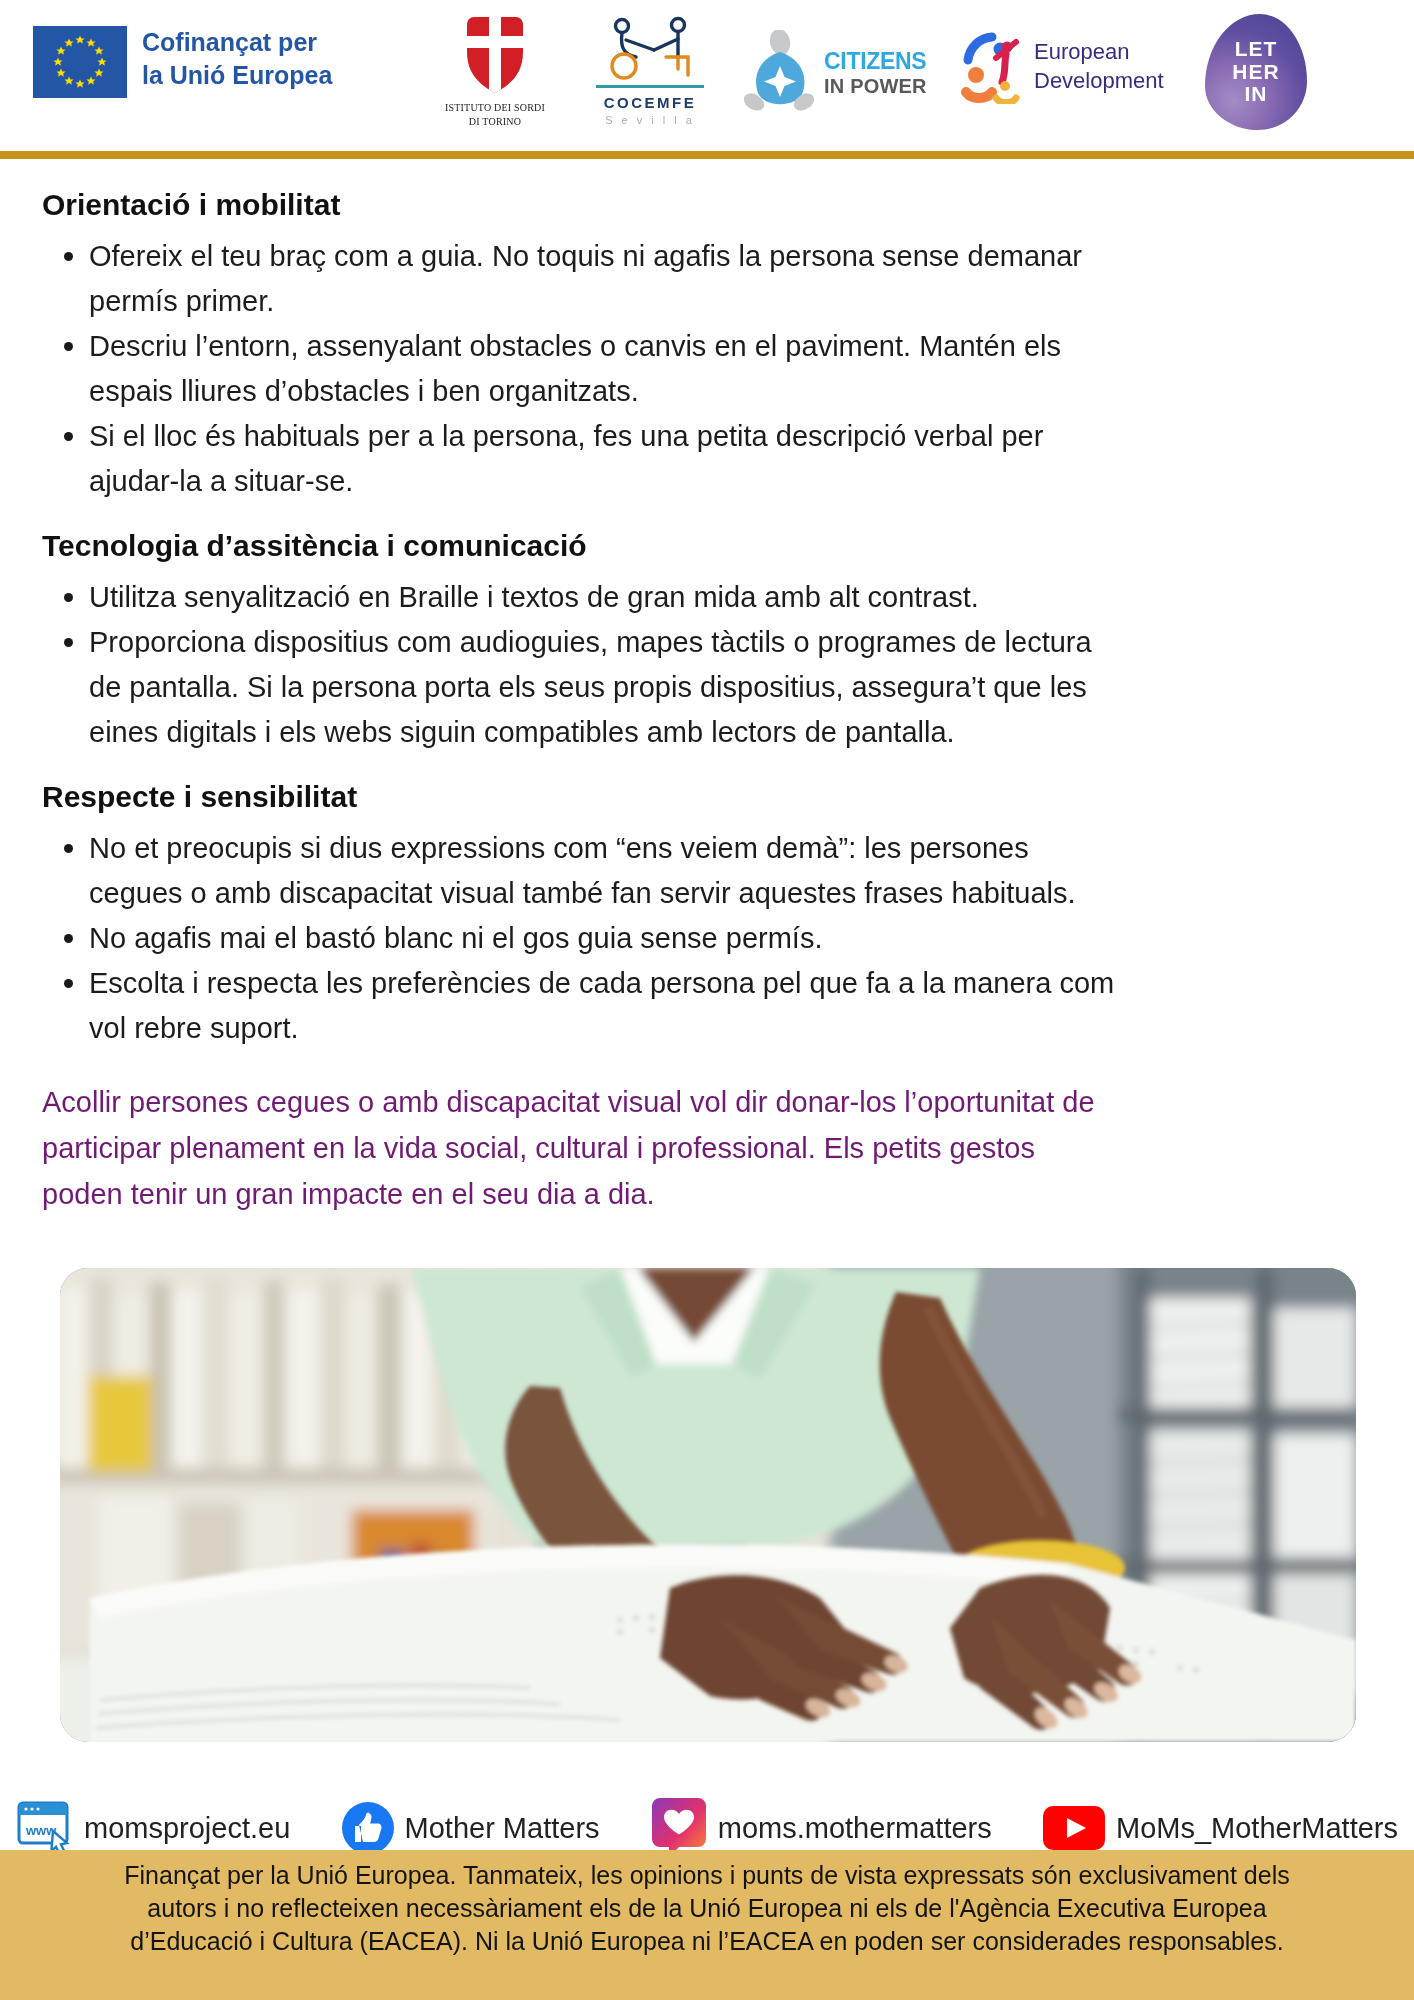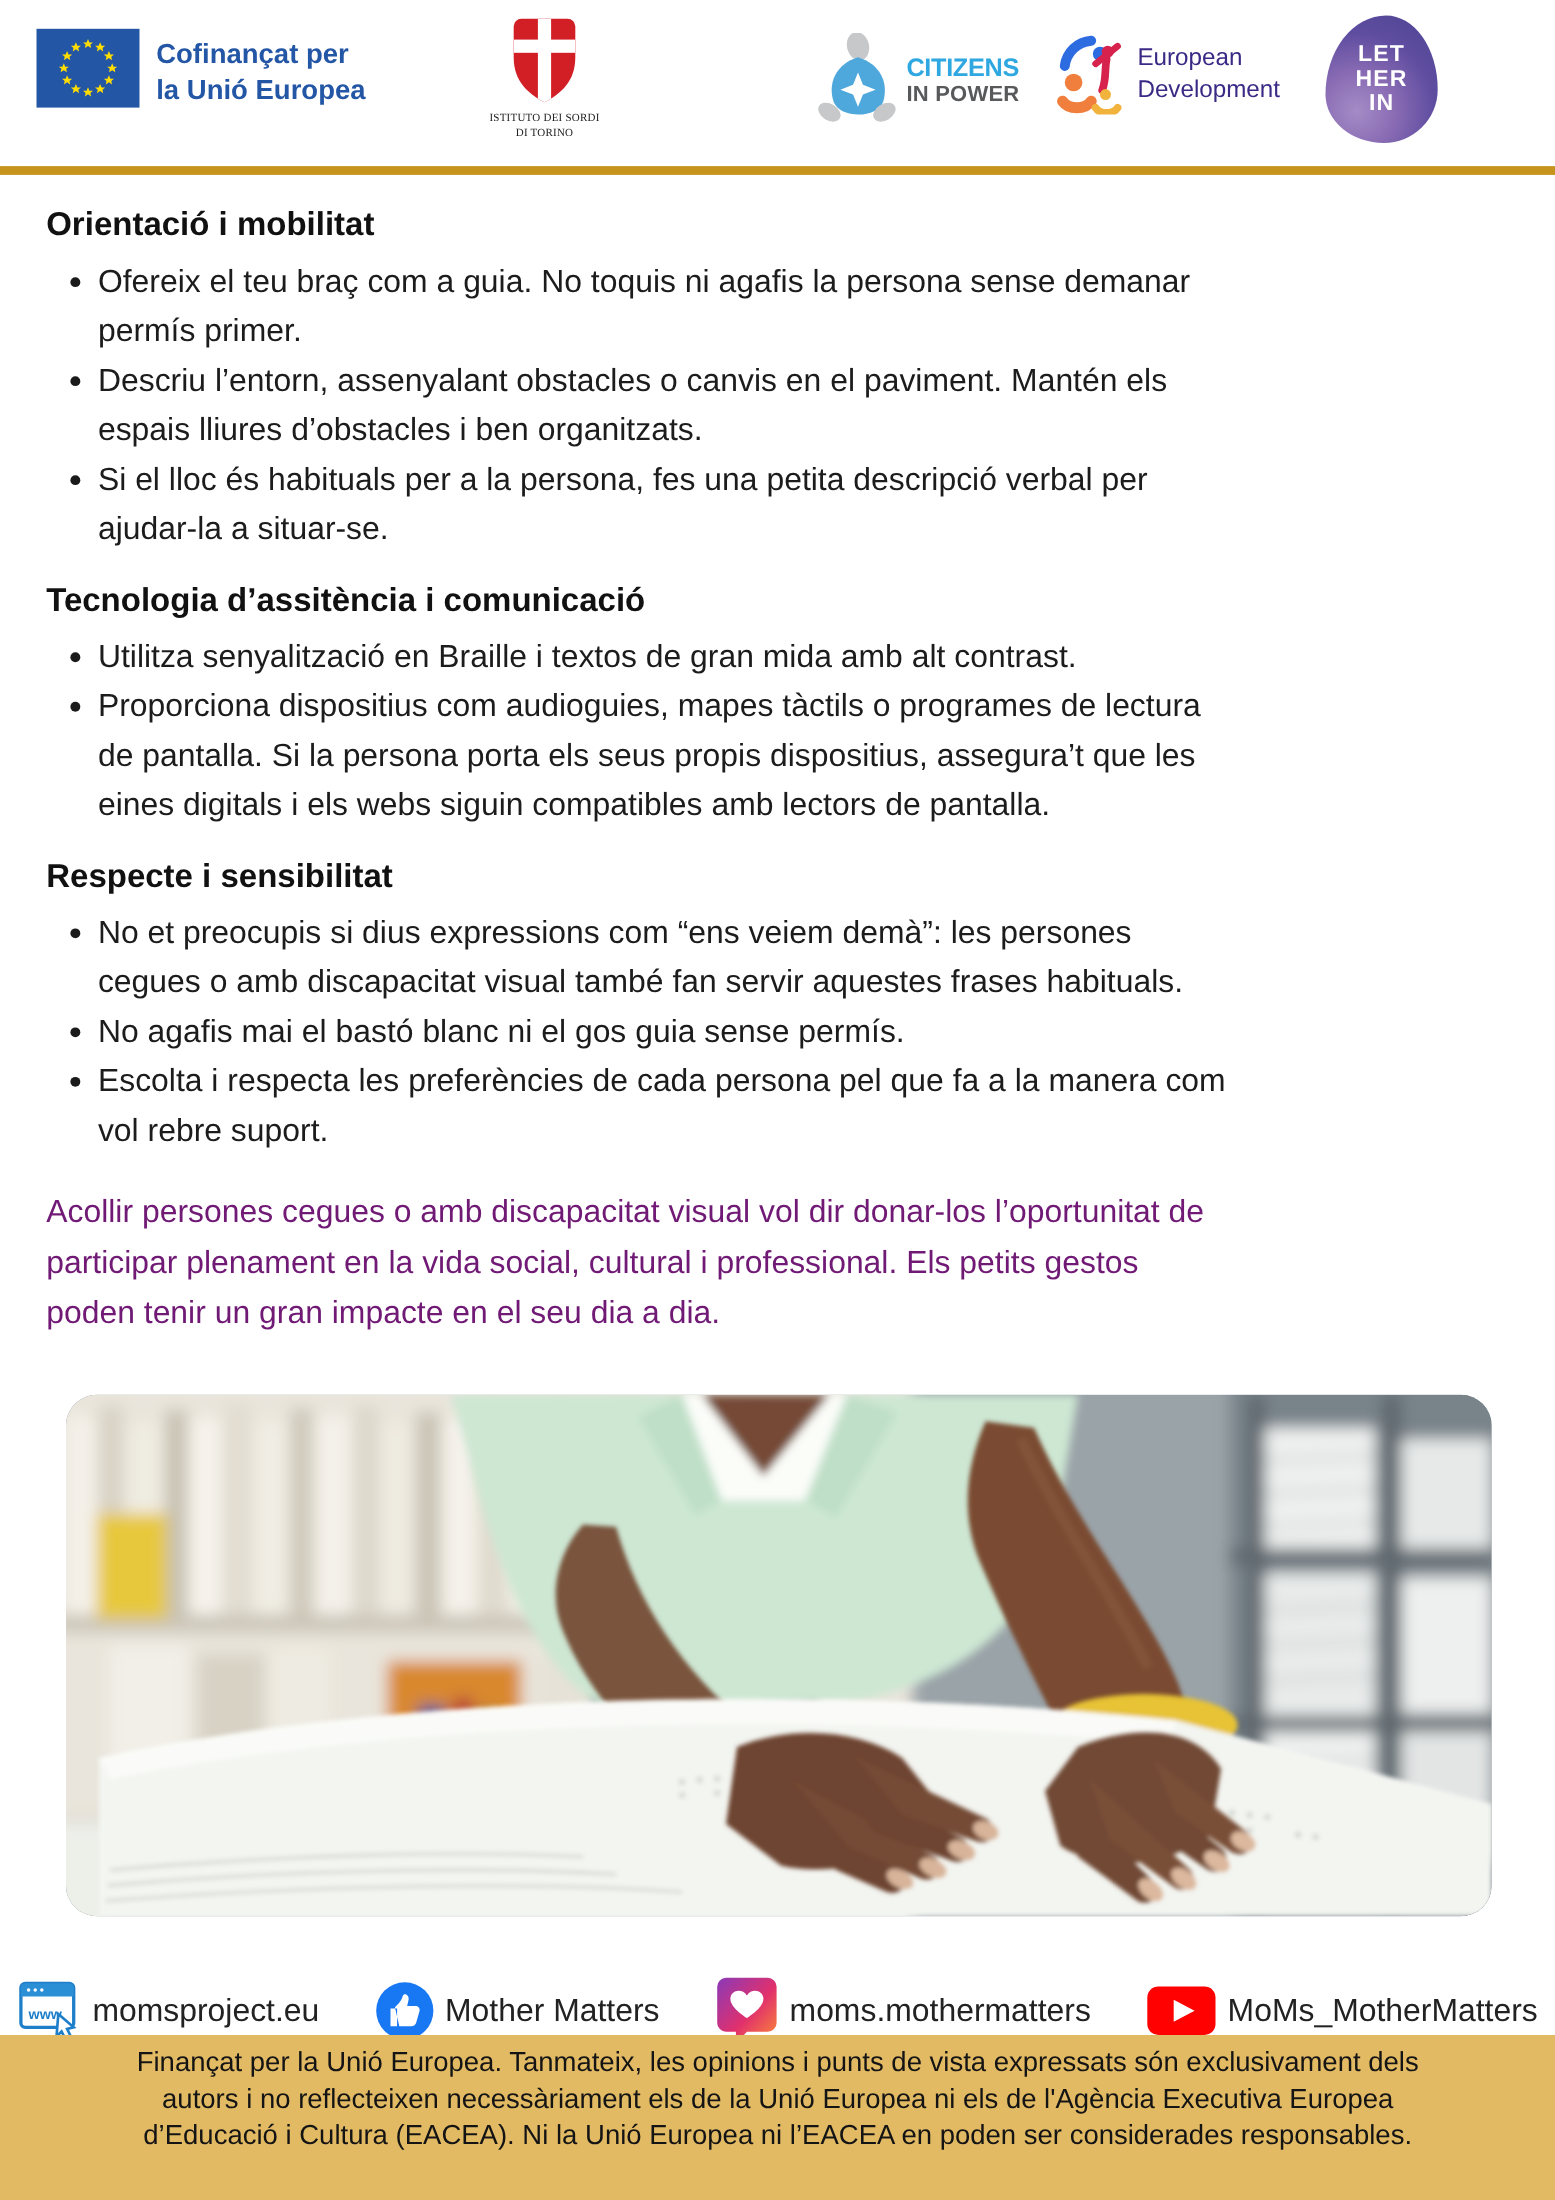--- a/index.html
+++ b/index.html
@@ -4,21 +4,21 @@
 <style>
   * { margin:0; padding:0; box-sizing:border-box; }
   body { background:#ffffff; }
   .page {
     position:relative; width:1414px; height:2000px; background:#ffffff;
     font-family:"Liberation Sans","DejaVu Sans",sans-serif; color:#1a1a1a; overflow:hidden;
   }
   
   .header { position:absolute; top:0; left:0; right:0; height:151px; background:#fff; }
   .logo { position:absolute; }
-  .eu-block { left:33px; top:26px; display:flex; align-items:flex-end; gap:15px; }
+  .eu-block { left:33px; top:26px; display:flex; align-items:flex-start; gap:15px; }
   .eu-label { font-size:25px; font-weight:700; color:#2456A6; line-height:1.3; white-space:pre-line; }
   .istituto { left:440px; top:16px; width:110px; text-align:center; }
   .istituto-label { margin-top:5px; font-family:"Liberation Serif","DejaVu Serif",serif; font-size:10px; color:#222; line-height:1.35; white-space:pre-line; letter-spacing:.2px;}
   .cocemfe { left:592px; top:16px; width:116px; text-align:center; }
   .cocemfe-line { height:3px; background:#2E9BA6; margin:3px 4px 6px 4px; }
   .cocemfe-name { font-size:15px; font-weight:700; color:#1E3A6E; letter-spacing:2.5px; }
   .cocemfe-city { font-size:11px; color:#A9ABAD; letter-spacing:3px; margin-top:3px; }
   .citizens { left:740px; top:30px; display:flex; align-items:center; gap:6px; }
   .citizens-1 { font-size:23px; font-weight:800; color:#2FA8E1; letter-spacing:-0.3px; }
   .citizens-2 { font-size:20px; font-weight:800; color:#58595B; letter-spacing:0.2px;text-align:right; }
@@ -90,20 +90,40 @@
         <path d="M3,8 a7,7 0 0 1 7,-7 h42 a7,7 0 0 1 7,7 v28 c0,22 -13,33 -28,41 c-15,-8 -28,-19 -28,-41 z" fill="#D21F26"></path>
         <g clip-path="url(#shieldclip)">
           <rect x="25" y="0" width="12" height="80" fill="#ffffff"></rect>
           <rect x="0" y="20" width="62" height="12" fill="#ffffff"></rect>
         </g>
       </svg>
       <div class="istituto-label">ISTITUTO DEI SORDI
 DI TORINO</div>
     </div>
 
+    <div class="logo cocemfe">
+      <svg width="104" height="66" viewBox="0 0 104 66" style="display:block;margin:0 auto;">
+        <g fill="none" stroke="#18355E" stroke-width="3.4" stroke-linecap="round">
+          <circle cx="24" cy="10" r="6.5"></circle>
+          <path d="M24,17 C22,32 26,38 38,41"></path>
+          <path d="M28,24 L56,34"></path>
+          <circle cx="80" cy="9" r="6.5"></circle>
+          <path d="M80,16 L80,40"></path>
+          <path d="M80,23 L56,34"></path>
+        </g>
+        <g fill="none" stroke="#E08A1E" stroke-width="3.4" stroke-linecap="round">
+          <circle cx="26" cy="50" r="12"></circle>
+          <path d="M68,41 h22 v18"></path>
+          <path d="M80,41 v12"></path>
+        </g>
+      </svg>
+      <div class="cocemfe-line"></div>
+      <div class="cocemfe-name">COCEMFE</div>
+      <div class="cocemfe-city">S e v i l l a</div>
+    </div>
 
     <div class="logo citizens">
       <svg width="78" height="86" viewBox="0 0 78 86">
         <ellipse cx="40" cy="12" rx="10" ry="13" fill="#C7C8CA" transform="rotate(-14 40 12)"></ellipse>
         <path d="M40,22 C20,28 12,46 18,63 C24,78 58,78 63,62 C68,45 60,28 40,22 Z" fill="#4FA8DC"></path>
         <ellipse cx="14" cy="72" rx="11" ry="7.5" fill="#C7C8CA" transform="rotate(32 14 72)"></ellipse>
         <ellipse cx="64" cy="72" rx="11" ry="7.5" fill="#C7C8CA" transform="rotate(-32 64 72)"></ellipse>
         <path d="M40,36 L44.5,47 L56,51.5 L44.5,56 L40,67 L35.5,56 L24,51.5 L35.5,47 Z" fill="#ffffff"></path>
       </svg>
       <div>

